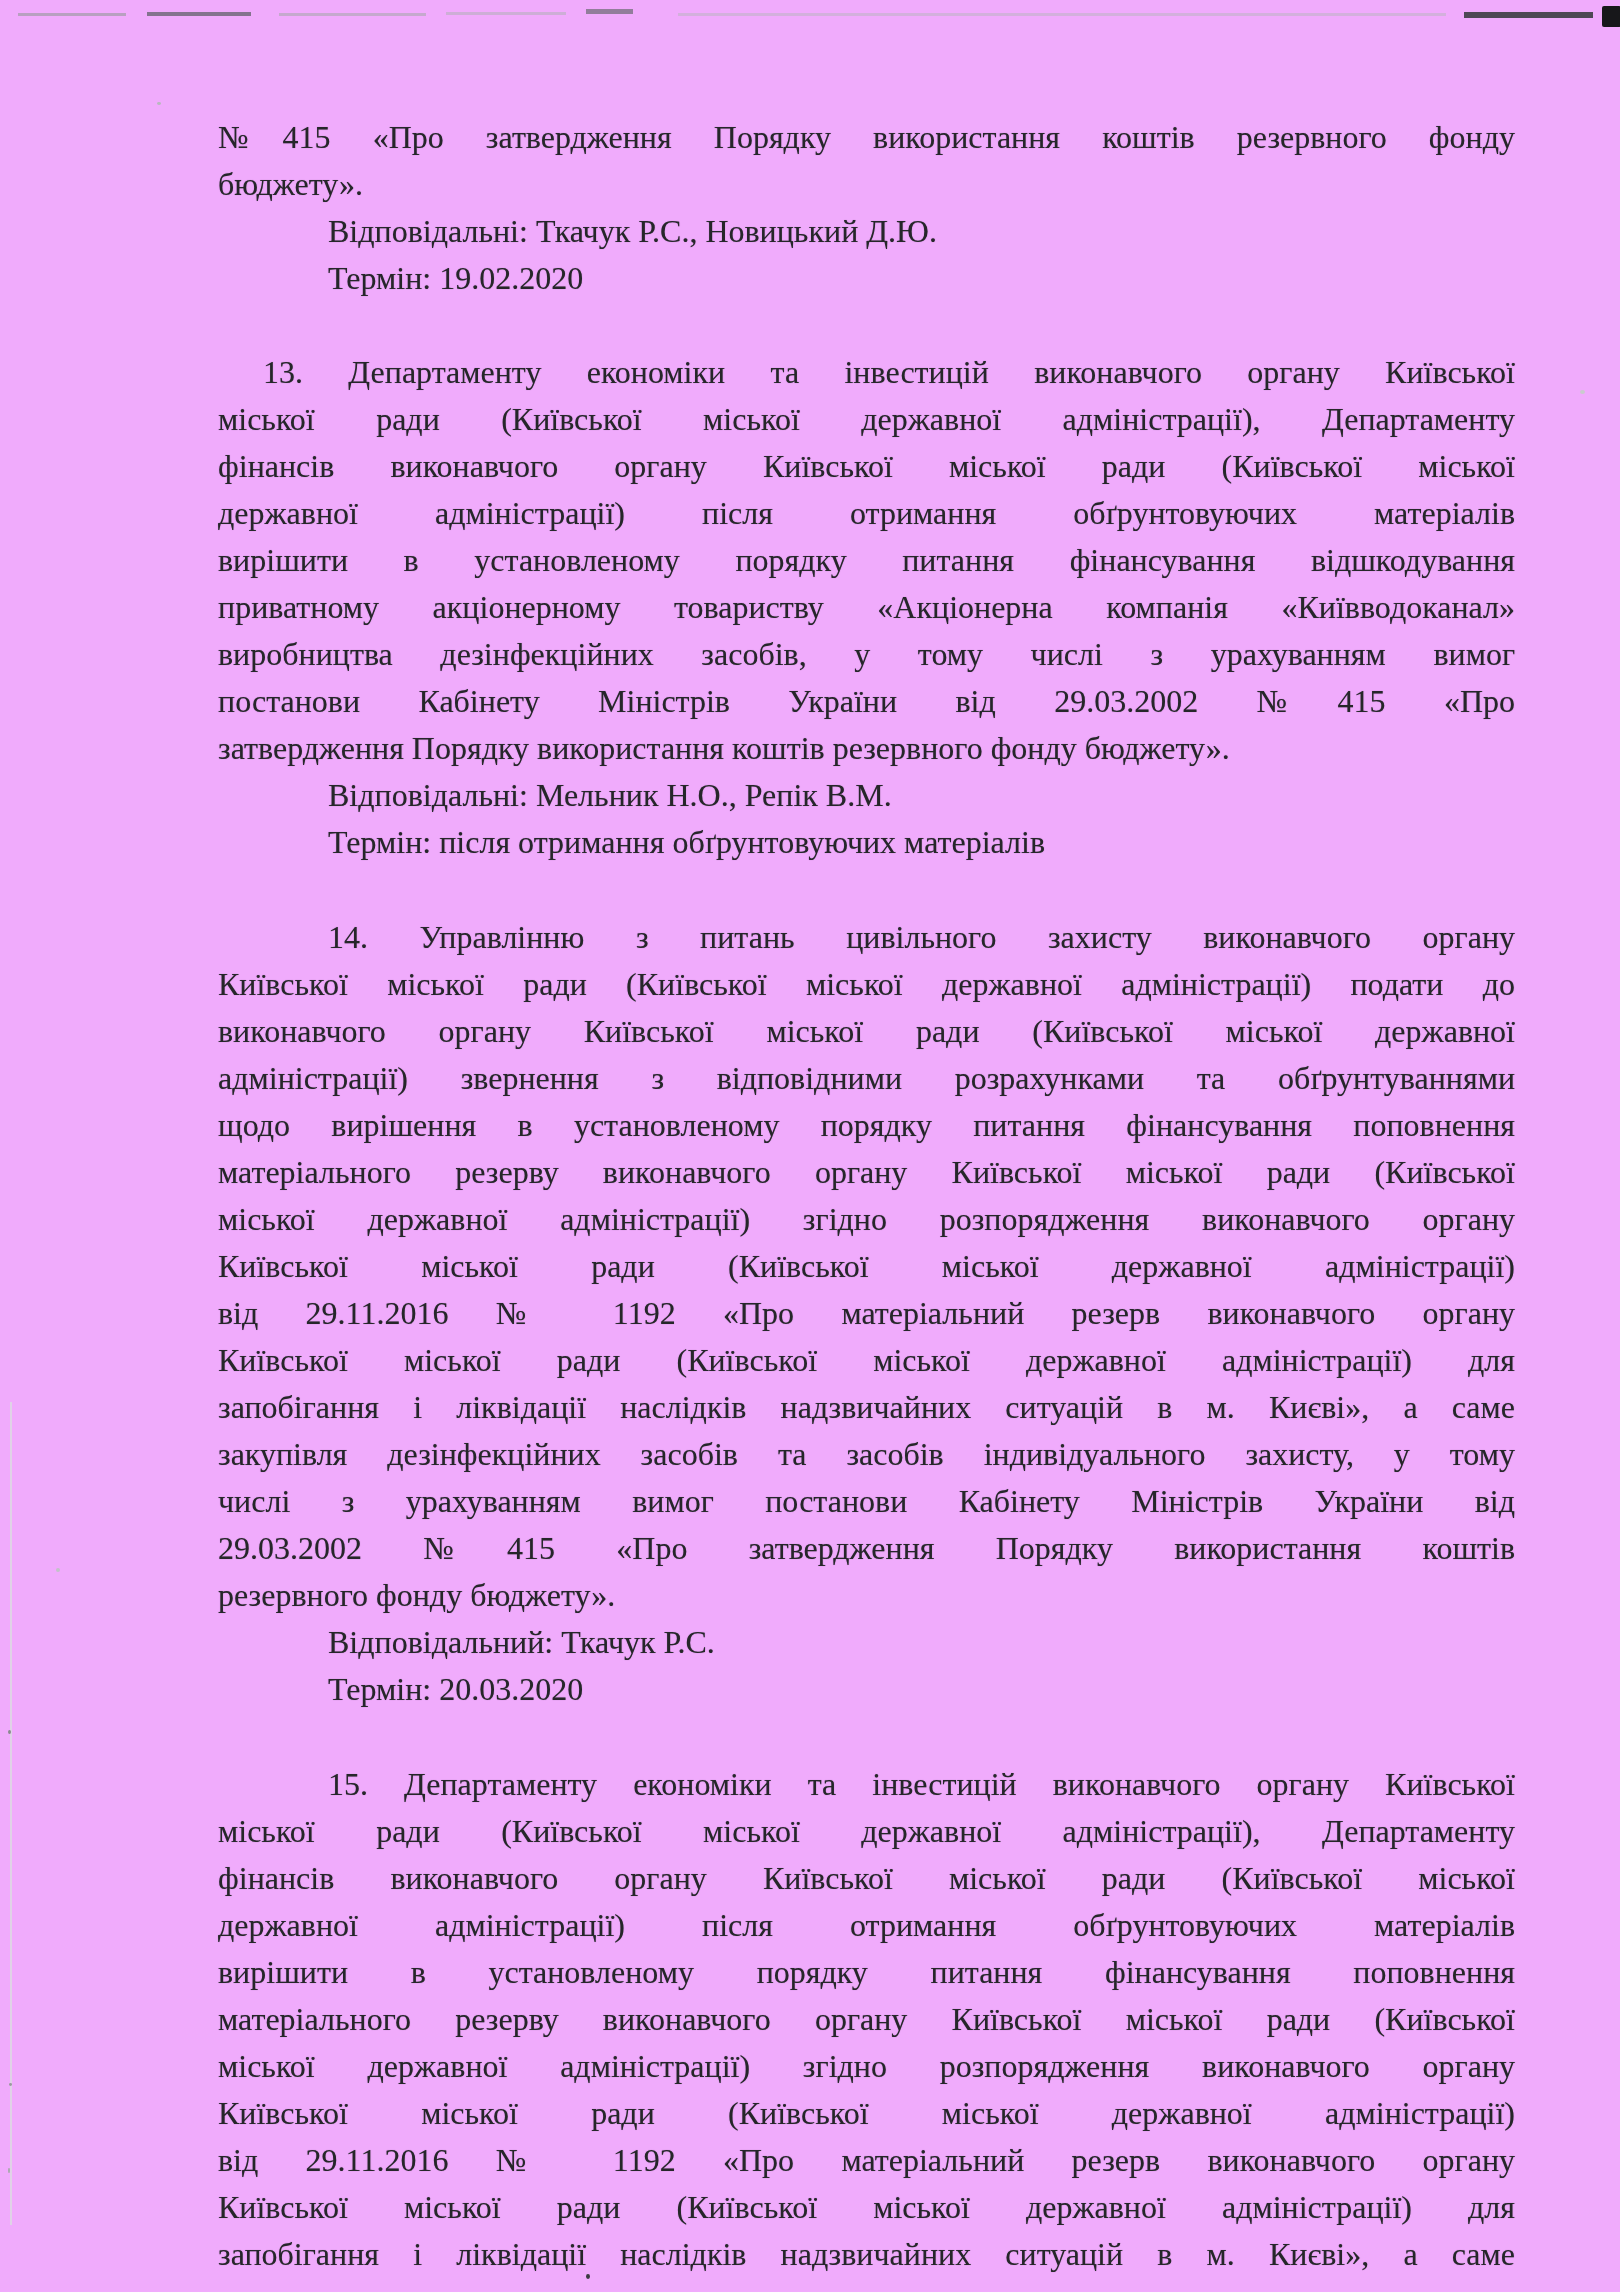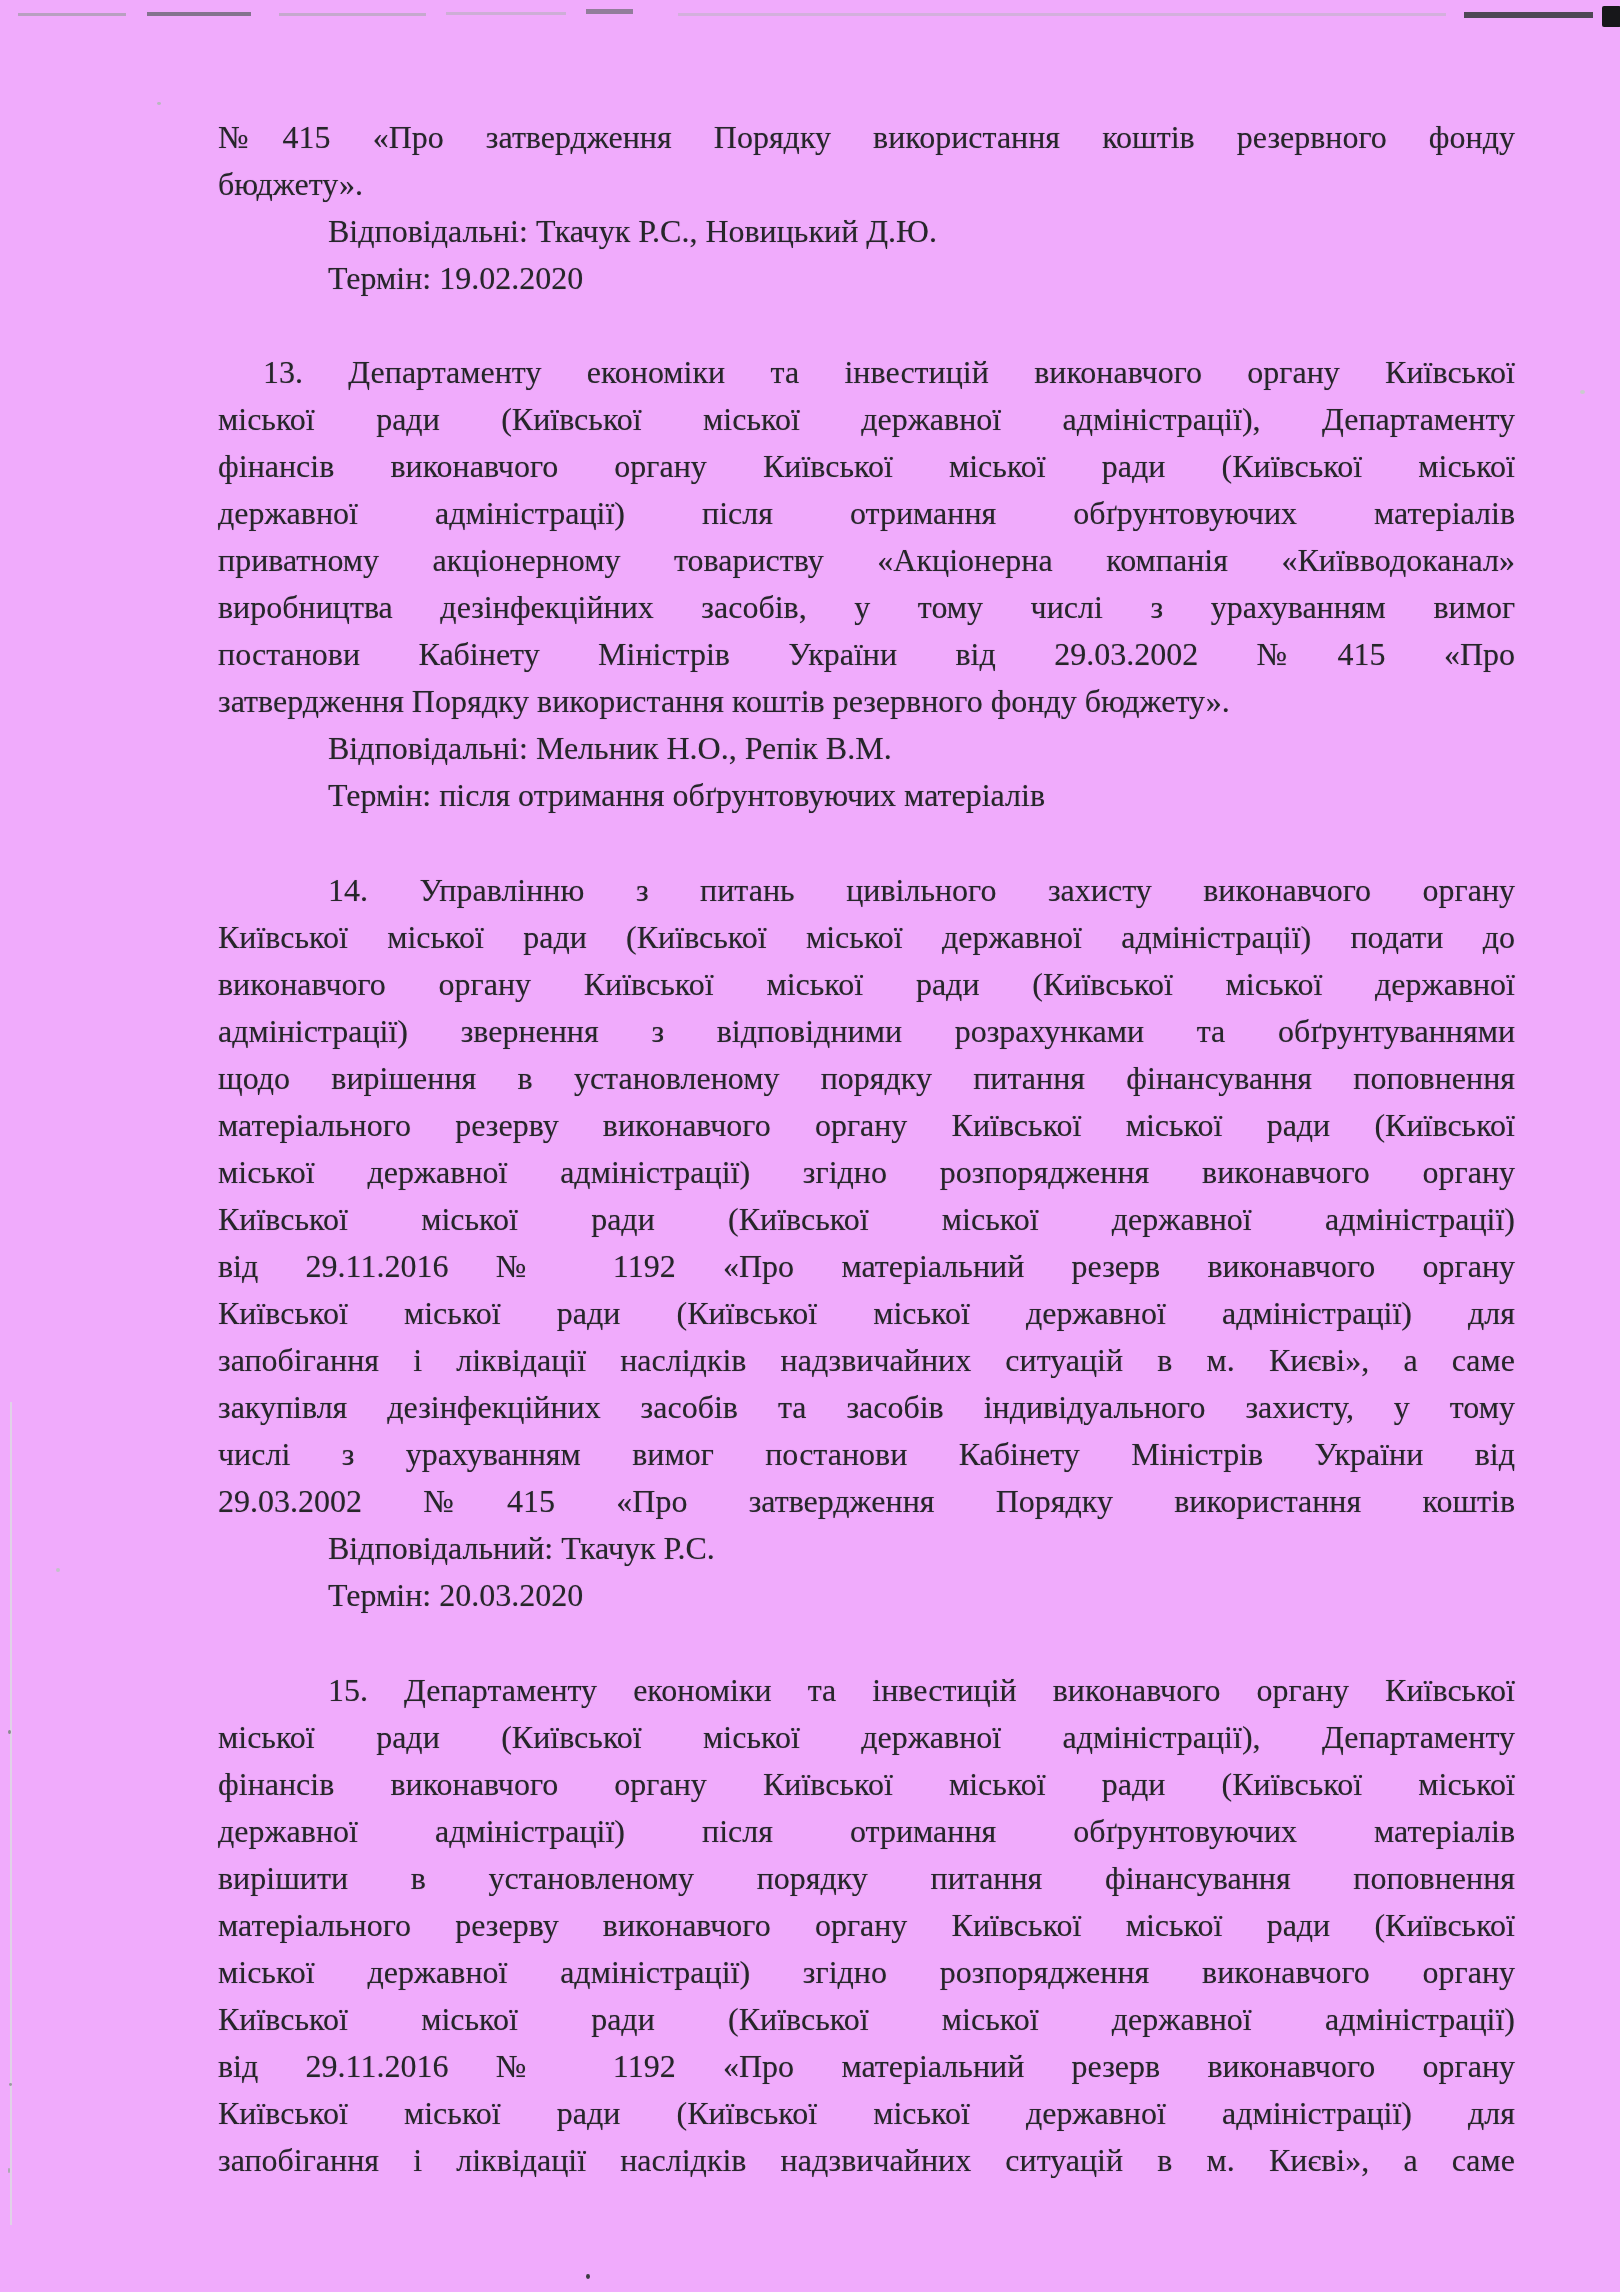--- a/index.html
+++ b/index.html
@@ -84,20 +84,21 @@
         <div class="line j">№415 «Про затвердження Порядку використання коштів резервного фонду</div>
         <div class="line end">бюджету».</div>
         <div class="line sub">Відповідальні: Ткачук Р.С., Новицький Д.Ю.</div>
         <div class="line sub">Термін: 19.02.2020</div>
       </section>
     <section class="block">
         <div class="line j-first-sm">13. Департаменту економіки та інвестицій виконавчого органу Київської</div>
         <div class="line j">міської ради (Київської міської державної адміністрації), Департаменту</div>
         <div class="line j">фінансів виконавчого органу Київської міської ради (Київської міської</div>
         <div class="line j">державної адміністрації) після отримання обґрунтовуючих матеріалів</div>
+        <div class="line j">вирішити в установленому порядку питання фінансування відшкодування</div>
         <div class="line j">приватному акціонерному товариству «Акціонерна компанія «Київводоканал»</div>
         <div class="line j">виробництва дезінфекційних засобів, у тому числі з урахуванням вимог</div>
         <div class="line j">постанови Кабінету Міністрів України від 29.03.2002 №415 «Про</div>
         <div class="line end">затвердження Порядку використання коштів резервного фонду бюджету».</div>
         <div class="line sub">Відповідальні: Мельник Н.О., Репік В.М.</div>
         <div class="line sub">Термін: після отримання обґрунтовуючих матеріалів</div>
       </section>
     <section class="block">
         <div class="line j-first">14. Управлінню з питань цивільного захисту виконавчого органу</div>
         <div class="line j">Київської міської ради (Київської міської державної адміністрації) подати до</div>
@@ -106,20 +107,21 @@
         <div class="line j">щодо вирішення в установленому порядку питання фінансування поповнення</div>
         <div class="line j">матеріального резерву виконавчого органу Київської міської ради (Київської</div>
         <div class="line j">міської державної адміністрації) згідно розпорядження виконавчого органу</div>
         <div class="line j">Київської міської ради (Київської міської державної адміністрації)</div>
         <div class="line j">від 29.11.2016 № 1192 «Про матеріальний резерв виконавчого органу</div>
         <div class="line j">Київської міської ради (Київської міської державної адміністрації) для</div>
         <div class="line j">запобігання і ліквідації наслідків надзвичайних ситуацій в м. Києві», а саме</div>
         <div class="line j">закупівля дезінфекційних засобів та засобів індивідуального захисту, у тому</div>
         <div class="line j">числі з урахуванням вимог постанови Кабінету Міністрів України від</div>
         <div class="line j">29.03.2002 №415 «Про затвердження Порядку використання коштів</div>
+        <div class="line end">резервного фонду бюджету».</div>
         <div class="line sub">Відповідальний: Ткачук Р.С.</div>
         <div class="line sub">Термін: 20.03.2020</div>
       </section>
     <section class="block">
         <div class="line j-first">15. Департаменту економіки та інвестицій виконавчого органу Київської</div>
         <div class="line j">міської ради (Київської міської державної адміністрації), Департаменту</div>
         <div class="line j">фінансів виконавчого органу Київської міської ради (Київської міської</div>
         <div class="line j">державної адміністрації) після отримання обґрунтовуючих матеріалів</div>
         <div class="line j">вирішити в установленому порядку питання фінансування поповнення</div>
         <div class="line j">матеріального резерву виконавчого органу Київської міської ради (Київської</div>

